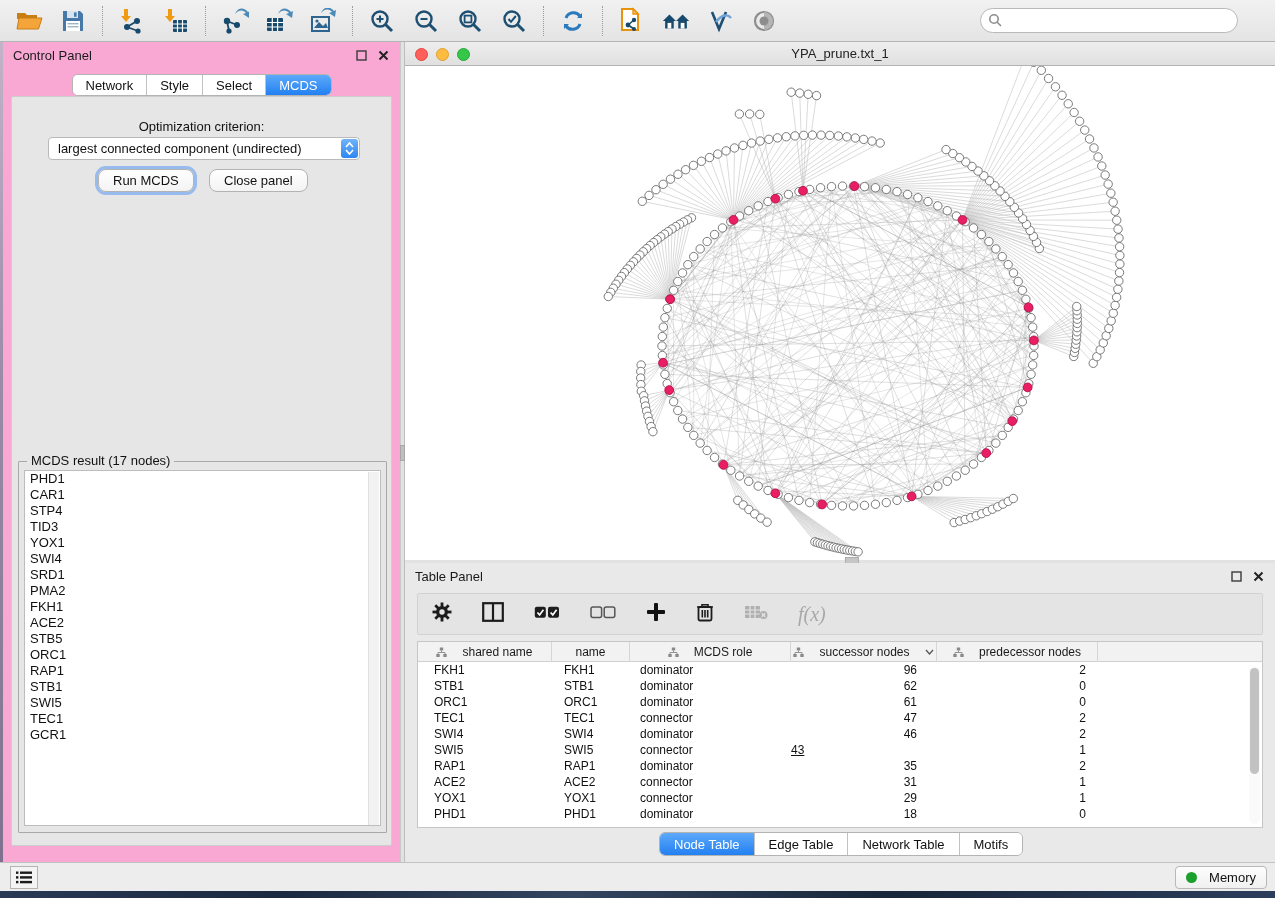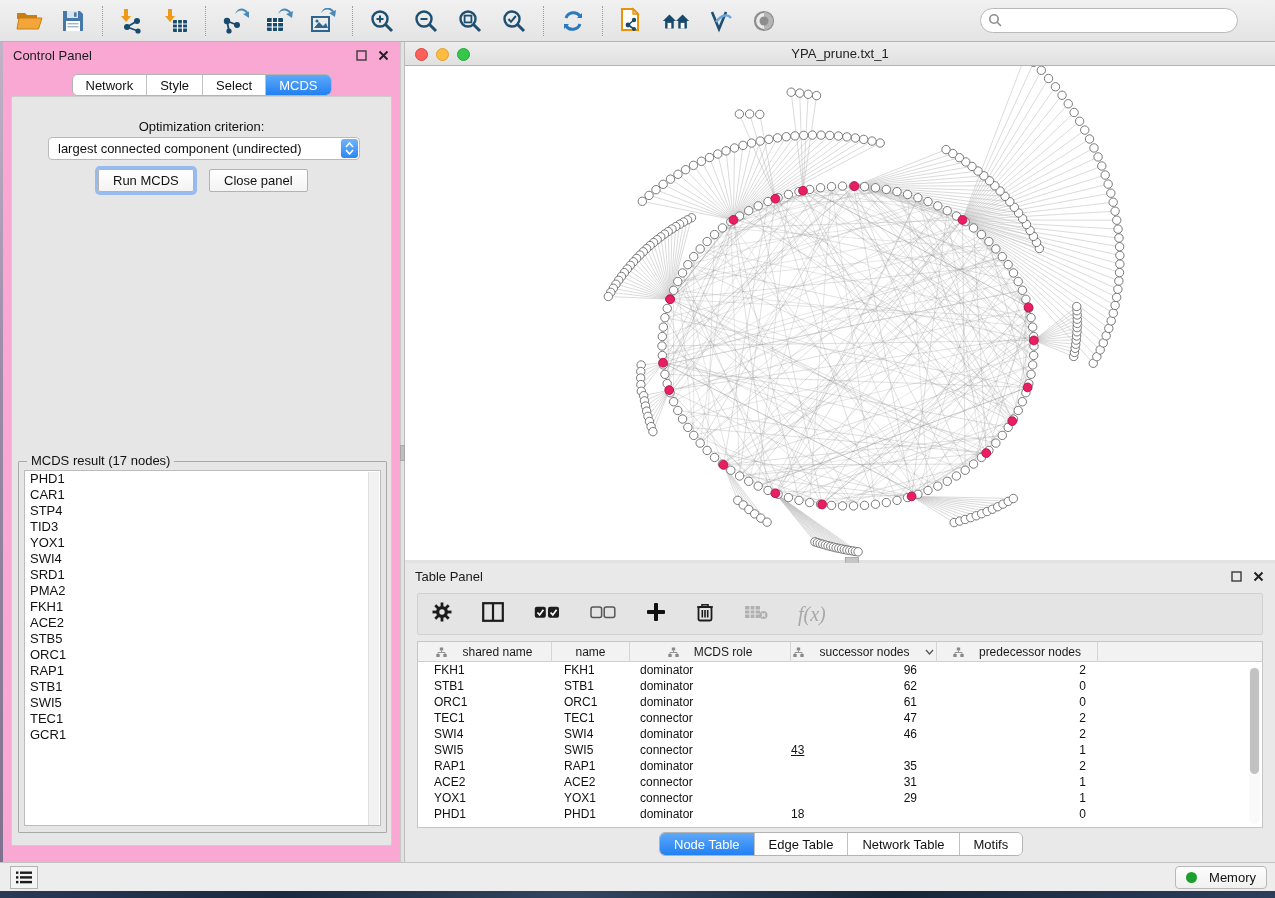--- a/index.html
+++ b/index.html
@@ -43,21 +43,21 @@
 
   #cp-content { left:8px; top:54px; width:381px; height:750px; background:#e6e6e6;
     border:1px solid #cdcdcd; border-radius:2px; }
   #opt-label { position:absolute; left:0; top:22px; width:100%; text-align:center; font-size:13px; color:#111; }
   #opt-select { position:absolute; left:36px; top:40px; width:312px; height:23px; background:#fff;
     border:1px solid #b9b9b9; border-radius:4px; font-size:13px; display:flex; align-items:center;
     padding-left:9px; color:#111; }
   #opt-stepper { position:absolute; right:1px; top:1px; width:17px; height:19px; border-radius:3px;
     background:linear-gradient(#70b3f9,#2c86f4); display:flex; flex-direction:column;
     align-items:center; justify-content:center; gap:1px; }
-  .btn-mac { background:linear-gradient(#ffffff,#f3f3f3); border:1px solid #b3b3b3; border-radius:2px;
+  .btn-mac { background:linear-gradient(#ffffff,#f3f3f3); border:1px solid #b3b3b3; border-radius:8px;
     font-size:13px; color:#111; padding:3px 14px; display:inline-block; }
   #run-btn { position:absolute; left:86px; top:72px; box-shadow:0 0 0 3px rgba(72,144,245,.5); }
   #close-panel-btn { position:absolute; left:197px; top:72px; }
 
   #mcds-fieldset { position:absolute; left:6px; top:364px; width:369px; height:372px;
     border:1px solid #a8a8a8; border-radius:1px; }
   #mcds-legend { position:absolute; left:8px; top:-9px; background:#e6e6e6; padding:0 4px;
     font-size:13px; color:#111; }
   #mcds-list { position:absolute; left:5px; top:8px; width:357px; height:356px; background:#fff;
     border:1px solid #bdbdbd; overflow:hidden; }
@@ -1298,21 +1298,21 @@
             <div class="td" style="width: 134px; flex: 0 0 134px; text-align: left; padding-left: 16px;">YOX1</div>
             <div class="td" style="width: 78px; flex: 0 0 78px; text-align: left; padding-left: 12px;">YOX1</div>
             <div class="td" style="width: 161px; flex: 0 0 161px; text-align: left; padding-left: 10px;">connector</div>
             <div class="td" style="width: 146px; flex: 0 0 146px; text-align: right; padding-right: 20px;">29</div>
             <div class="td" style="width: 161px; flex: 0 0 161px; text-align: right; padding-right: 12px;">1</div>
           </div>
           <div class="tr">
             <div class="td" style="width: 134px; flex: 0 0 134px; text-align: left; padding-left: 16px;">PHD1</div>
             <div class="td" style="width: 78px; flex: 0 0 78px; text-align: left; padding-left: 12px;">PHD1</div>
             <div class="td" style="width: 161px; flex: 0 0 161px; text-align: left; padding-left: 10px;">dominator</div>
-            <div class="td" style="width: 146px; flex: 0 0 146px; padding-right: 20px;">18</div>
+            <div class="td" style="width: 146px; flex: 0 0 146px; text-align: right; padding-right: 20px;">18</div>
             <div class="td" style="width: 161px; flex: 0 0 161px; text-align: right; padding-right: 12px;">0</div>
           </div>
         </div>
       <div id="table-vscroll">
           <div id="table-vthumb"></div>
         </div>
     </div>
 
     <div id="tp-tabs">
         <span class="seg active">Node Table</span>

